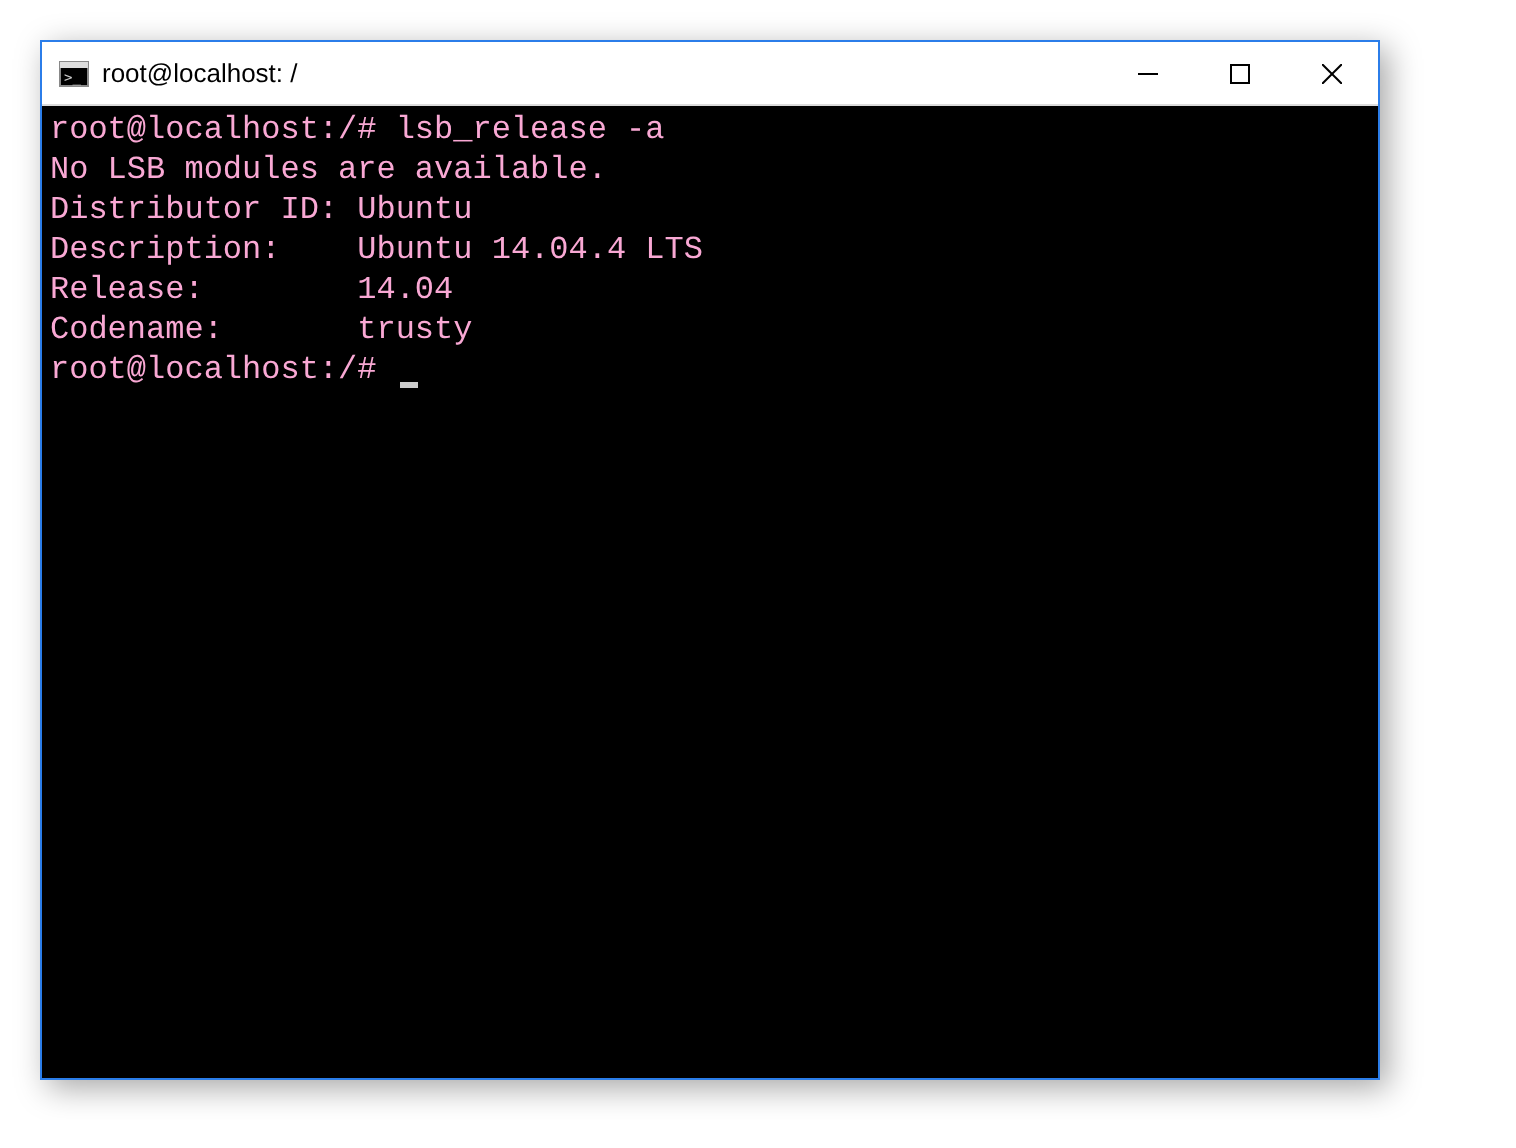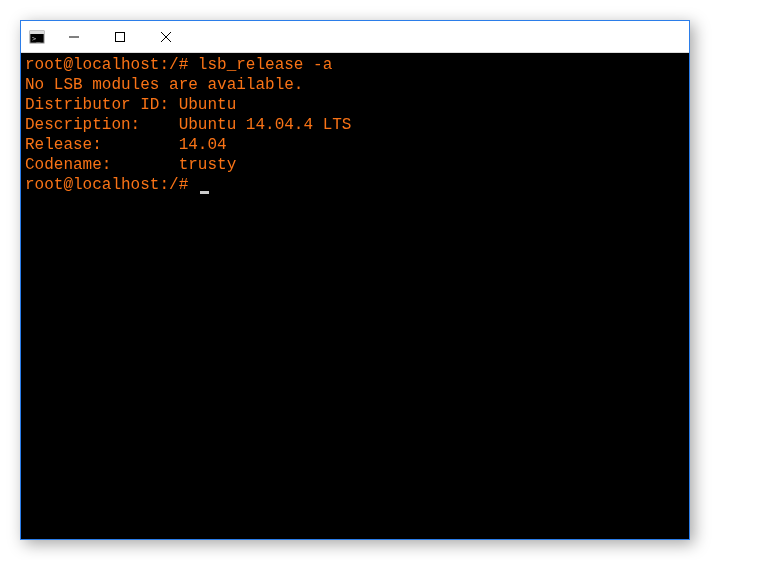--- a/index.html
+++ b/index.html
@@ -61,21 +61,21 @@
       justify-content: center;
       cursor: pointer;
     }
     .titlebar-btn svg {
       width: 10px;
       height: 10px;
     }
     .terminal {
       flex: 1;
       background: #000000;
-      color: #f97316;
+      color: #f9a8d4;
       font-family: 'Consolas', 'Courier New', monospace;
       font-size: 16px;
       line-height: 1.25;
       padding: 2px 4px;
       white-space: pre;
       overflow: hidden;
     }
     .cursor {
       display: inline-block;
       width: 9px;
@@ -94,20 +94,21 @@
 <div class="shadow-wrapper">
   <div class="window">
     <div class="titlebar">
       <div class="titlebar-icon">
         <svg viewBox="0 0 16 16">
           <rect x="1" y="2" width="14" height="12" fill="#000" stroke="#888" stroke-width="1"></rect>
           <rect x="1" y="2" width="14" height="3" fill="#ddd"></rect>
           <text x="3" y="12" font-size="7" fill="#ccc" font-family="monospace">&gt;_</text>
         </svg>
       </div>
+      <div class="titlebar-title">root@localhost: /</div>
       <div class="titlebar-controls">
         <div class="titlebar-btn">
           <svg viewBox="0 0 10 10">
               <line x1="0" y1="5" x2="10" y2="5" stroke="#000" stroke-width="1"></line>
             </svg>
         </div>
         <div class="titlebar-btn">
           <svg viewBox="0 0 10 10">
               <rect x="0.5" y="0.5" width="9" height="9" fill="none" stroke="#000" stroke-width="1"></rect>
             </svg>

